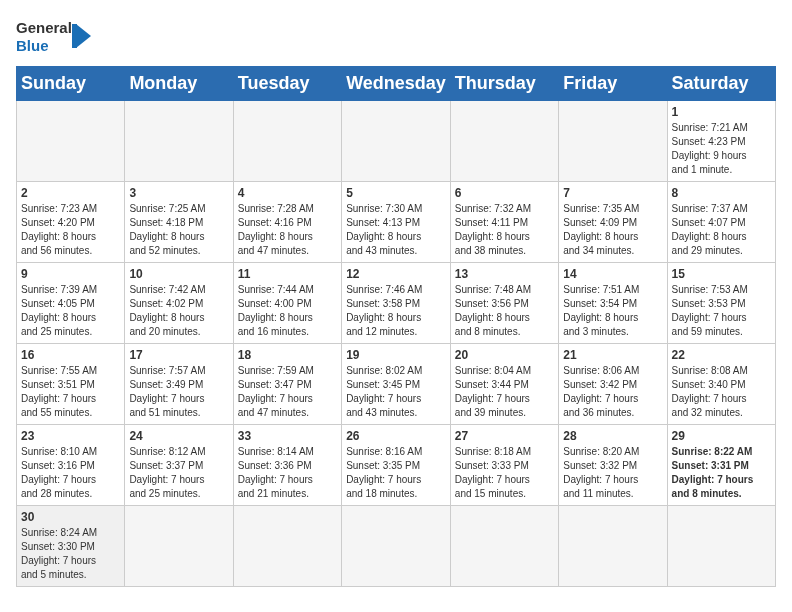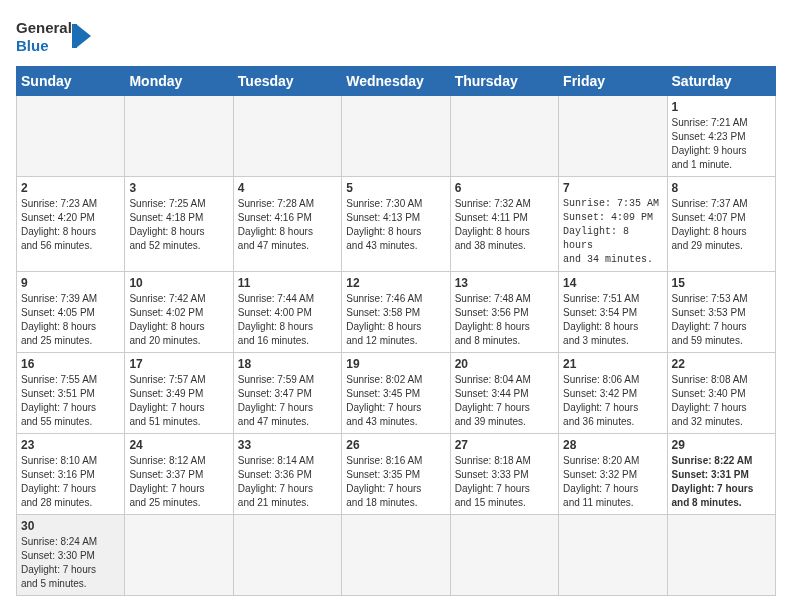--- a/index.html
+++ b/index.html
@@ -34,21 +34,21 @@
       color: #555;
     }
     .calendar {
       width: 100%;
       border-collapse: collapse;
       border: 1px solid #ccc;
     }
     .calendar th {
       background-color: #2b6cb0;
       color: #fff;
-      font-size: 14px;
+      font-size: 18px;
       font-weight: bold;
       padding: 6px 4px;
       text-align: left;
       border: 1px solid #2b6cb0;
     }
     .calendar td {
       vertical-align: top;
       width: calc(100% / 7);
       border: 1px solid #ccc;
       padding: 4px;
@@ -152,21 +152,21 @@
         </td>
         <td>
           <span class="day-number">6</span>
           <div class="day-info" style="white-space: pre-line;">Sunrise: 7:32 AM
 Sunset: 4:11 PM
 Daylight: 8 hours
 and 38 minutes.</div>
         </td>
         <td>
           <span class="day-number">7</span>
-          <div class="day-info" style="white-space: pre-line; font-family: Liberation Mono, monospace;">Sunrise: 7:35 AM
+          <div class="day-info" style="white-space: pre-line;">Sunrise: 7:35 AM
 Sunset: 4:09 PM
 Daylight: 8 hours
 and 34 minutes.</div>
         </td>
         <td>
           <span class="day-number">8</span>
           <div class="day-info" style="white-space: pre-line;">Sunrise: 7:37 AM
 Sunset: 4:07 PM
 Daylight: 8 hours
 and 29 minutes.</div>

